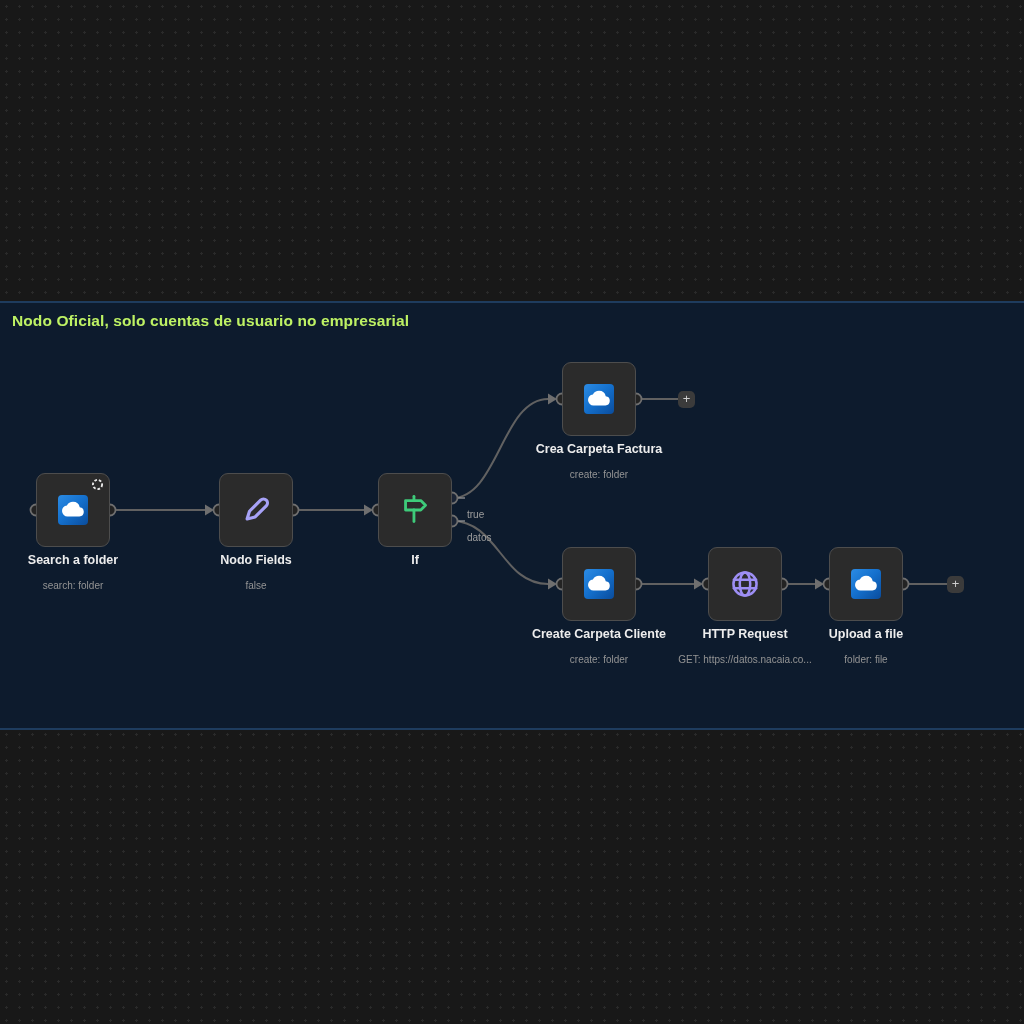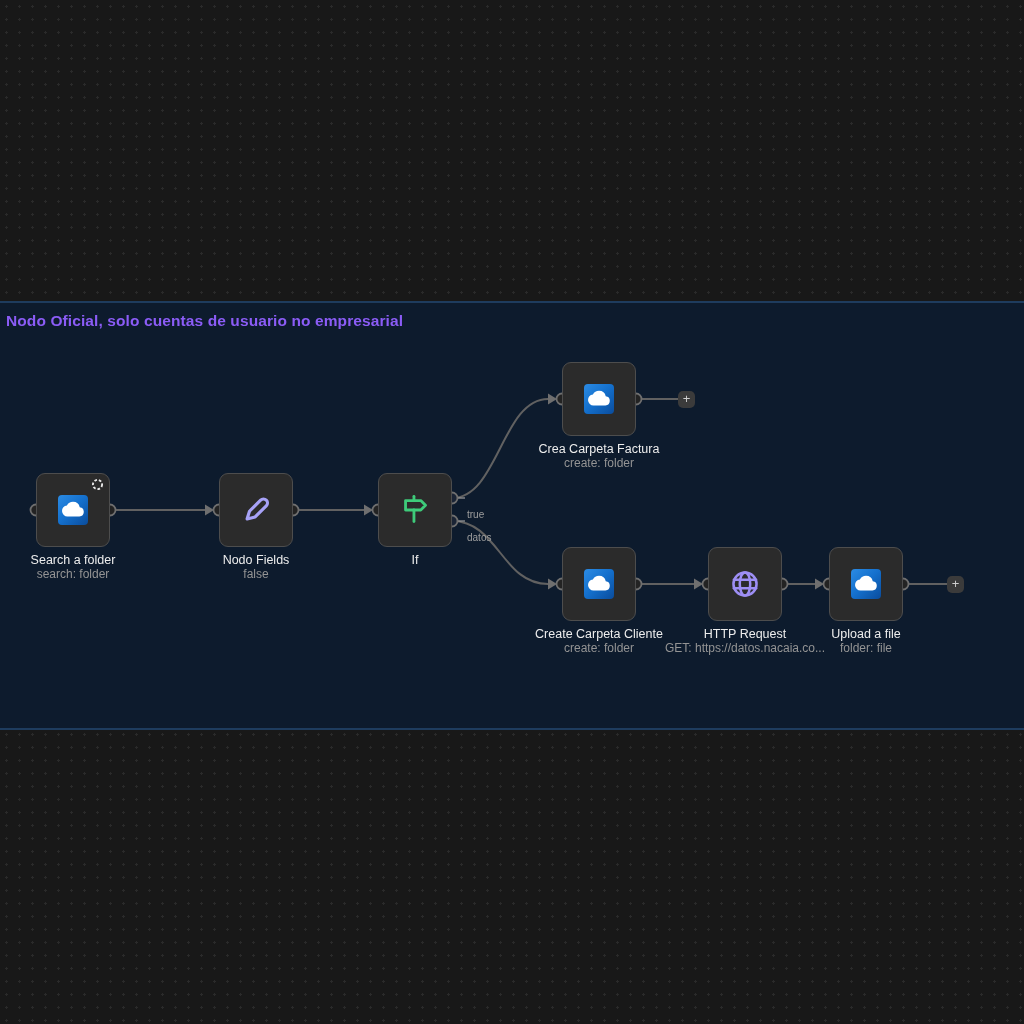--- a/index.html
+++ b/index.html
@@ -10,40 +10,40 @@
     background-size:13px 13px;
     font-family:"Liberation Sans", sans-serif;
     -webkit-font-smoothing:antialiased;
   }
   .sticky{
     position:absolute;left:-6px;top:301px;width:1036px;height:429px;
     background:#0d1b2d;border:2px solid #1e3c5e;border-radius:3px;
     box-sizing:border-box;
   }
   .sticky-title{
-    position:absolute;left:10px;top:9px;
-    color:#8b5cf6;font-size:15.5px;font-weight:700;letter-spacing:.1px;
+    position:absolute;left:16px;top:9px;
+    color:#bef264;font-size:15.5px;font-weight:700;letter-spacing:.1px;
   }
   .node-box{
     position:absolute;width:74px;height:74px;
     background:#2b2b2b;border:1.6px solid #4d4d4d;border-radius:9px;
     box-sizing:border-box;display:flex;align-items:center;justify-content:center;
   }
   .n1{left:36px;top:473px}
   .n2{left:219px;top:473px}
   .n3{left:378px;top:473px}
   .n4{left:562px;top:362px}
   .n5{left:562px;top:547px}
   .n6{left:708px;top:547px}
   .n7{left:829px;top:547px}
   .node-label{
     position:absolute;width:220px;text-align:center;pointer-events:none;
   }
-  .node-label .t{color:#ededed;font-size:12.5px;font-weight:400;}
-  .node-label .s{color:#949494;font-size:12px;margin-top:0;}
+  .node-label .t{color:#ededed;font-size:12.5px;font-weight:700;}
+  .node-label .s{color:#949494;font-size:10px;margin-top:13px;}
   .lab1{left:-37px;top:553px}
   .lab2{left:146px;top:553px}
   .lab3{left:305px;top:553px}
   .lab4{left:489px;top:442px}
   .lab5{left:489px;top:627px}
   .lab6{left:635px;top:627px}
   .lab7{left:756px;top:627px}
   .onedrive-tile{
     width:30px;height:30px;border-radius:4px;
     background:linear-gradient(135deg,#2b8be4 0%,#1470cd 48%,#0a4c9c 100%);

